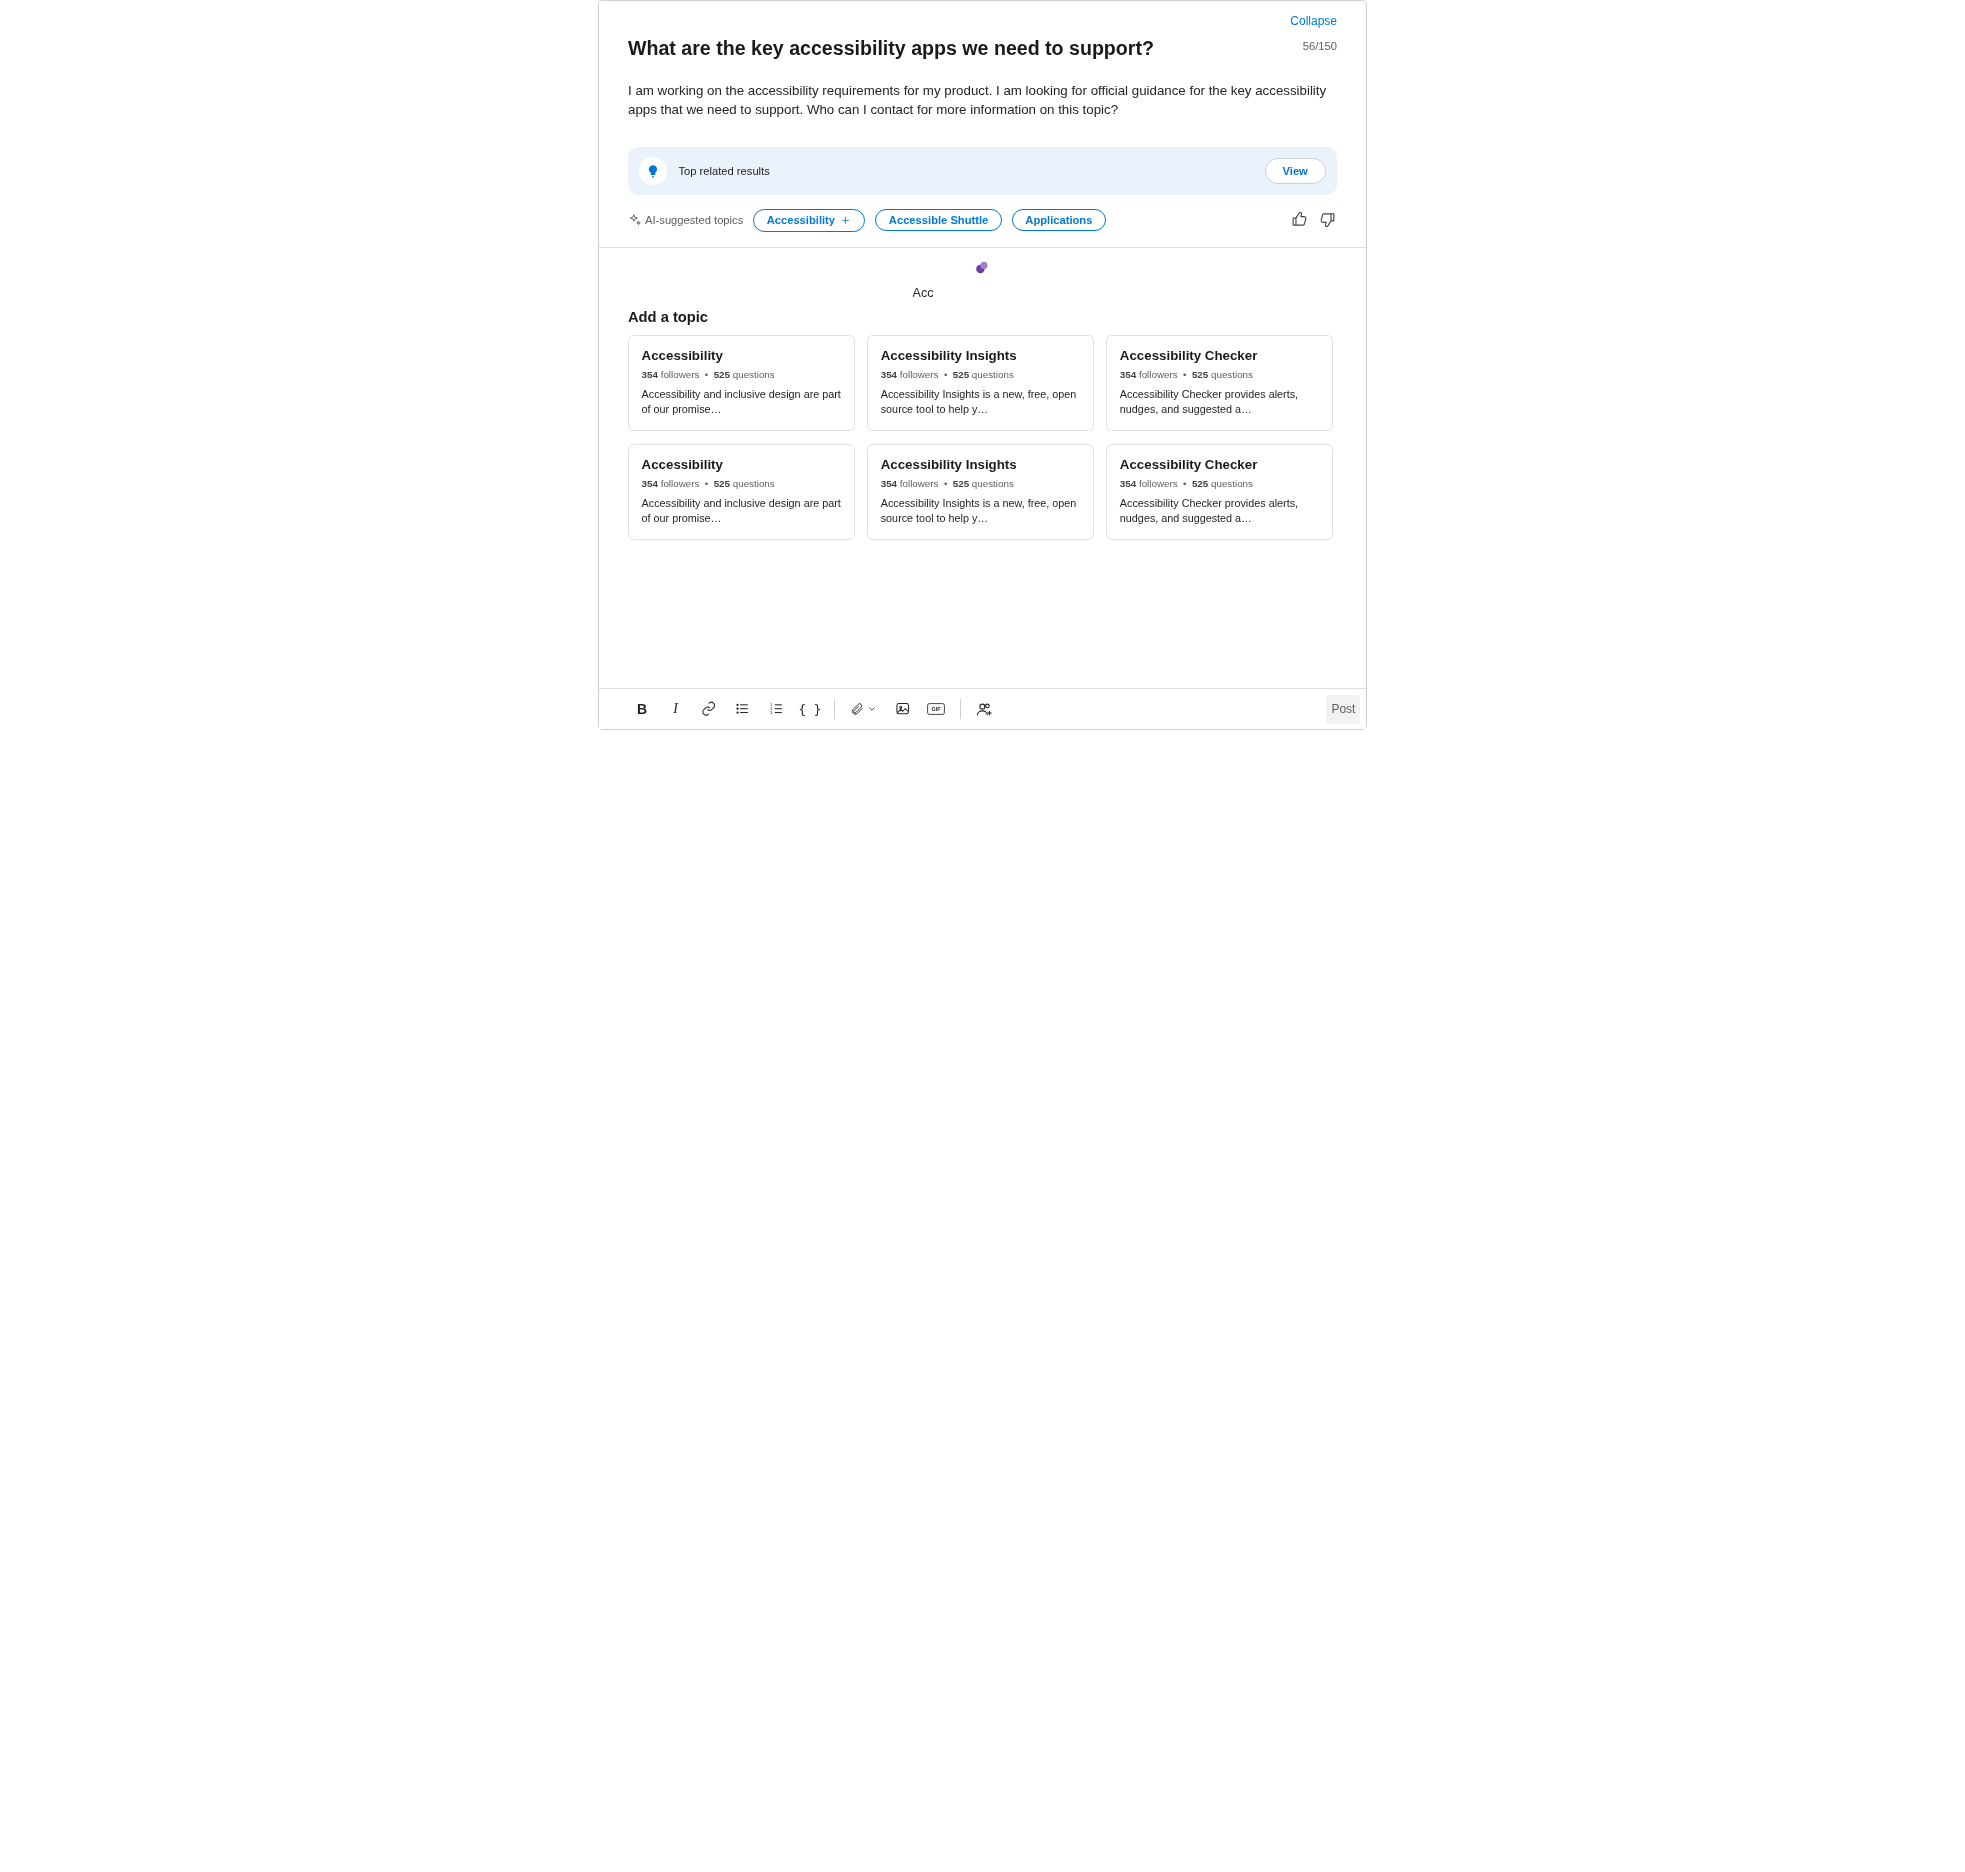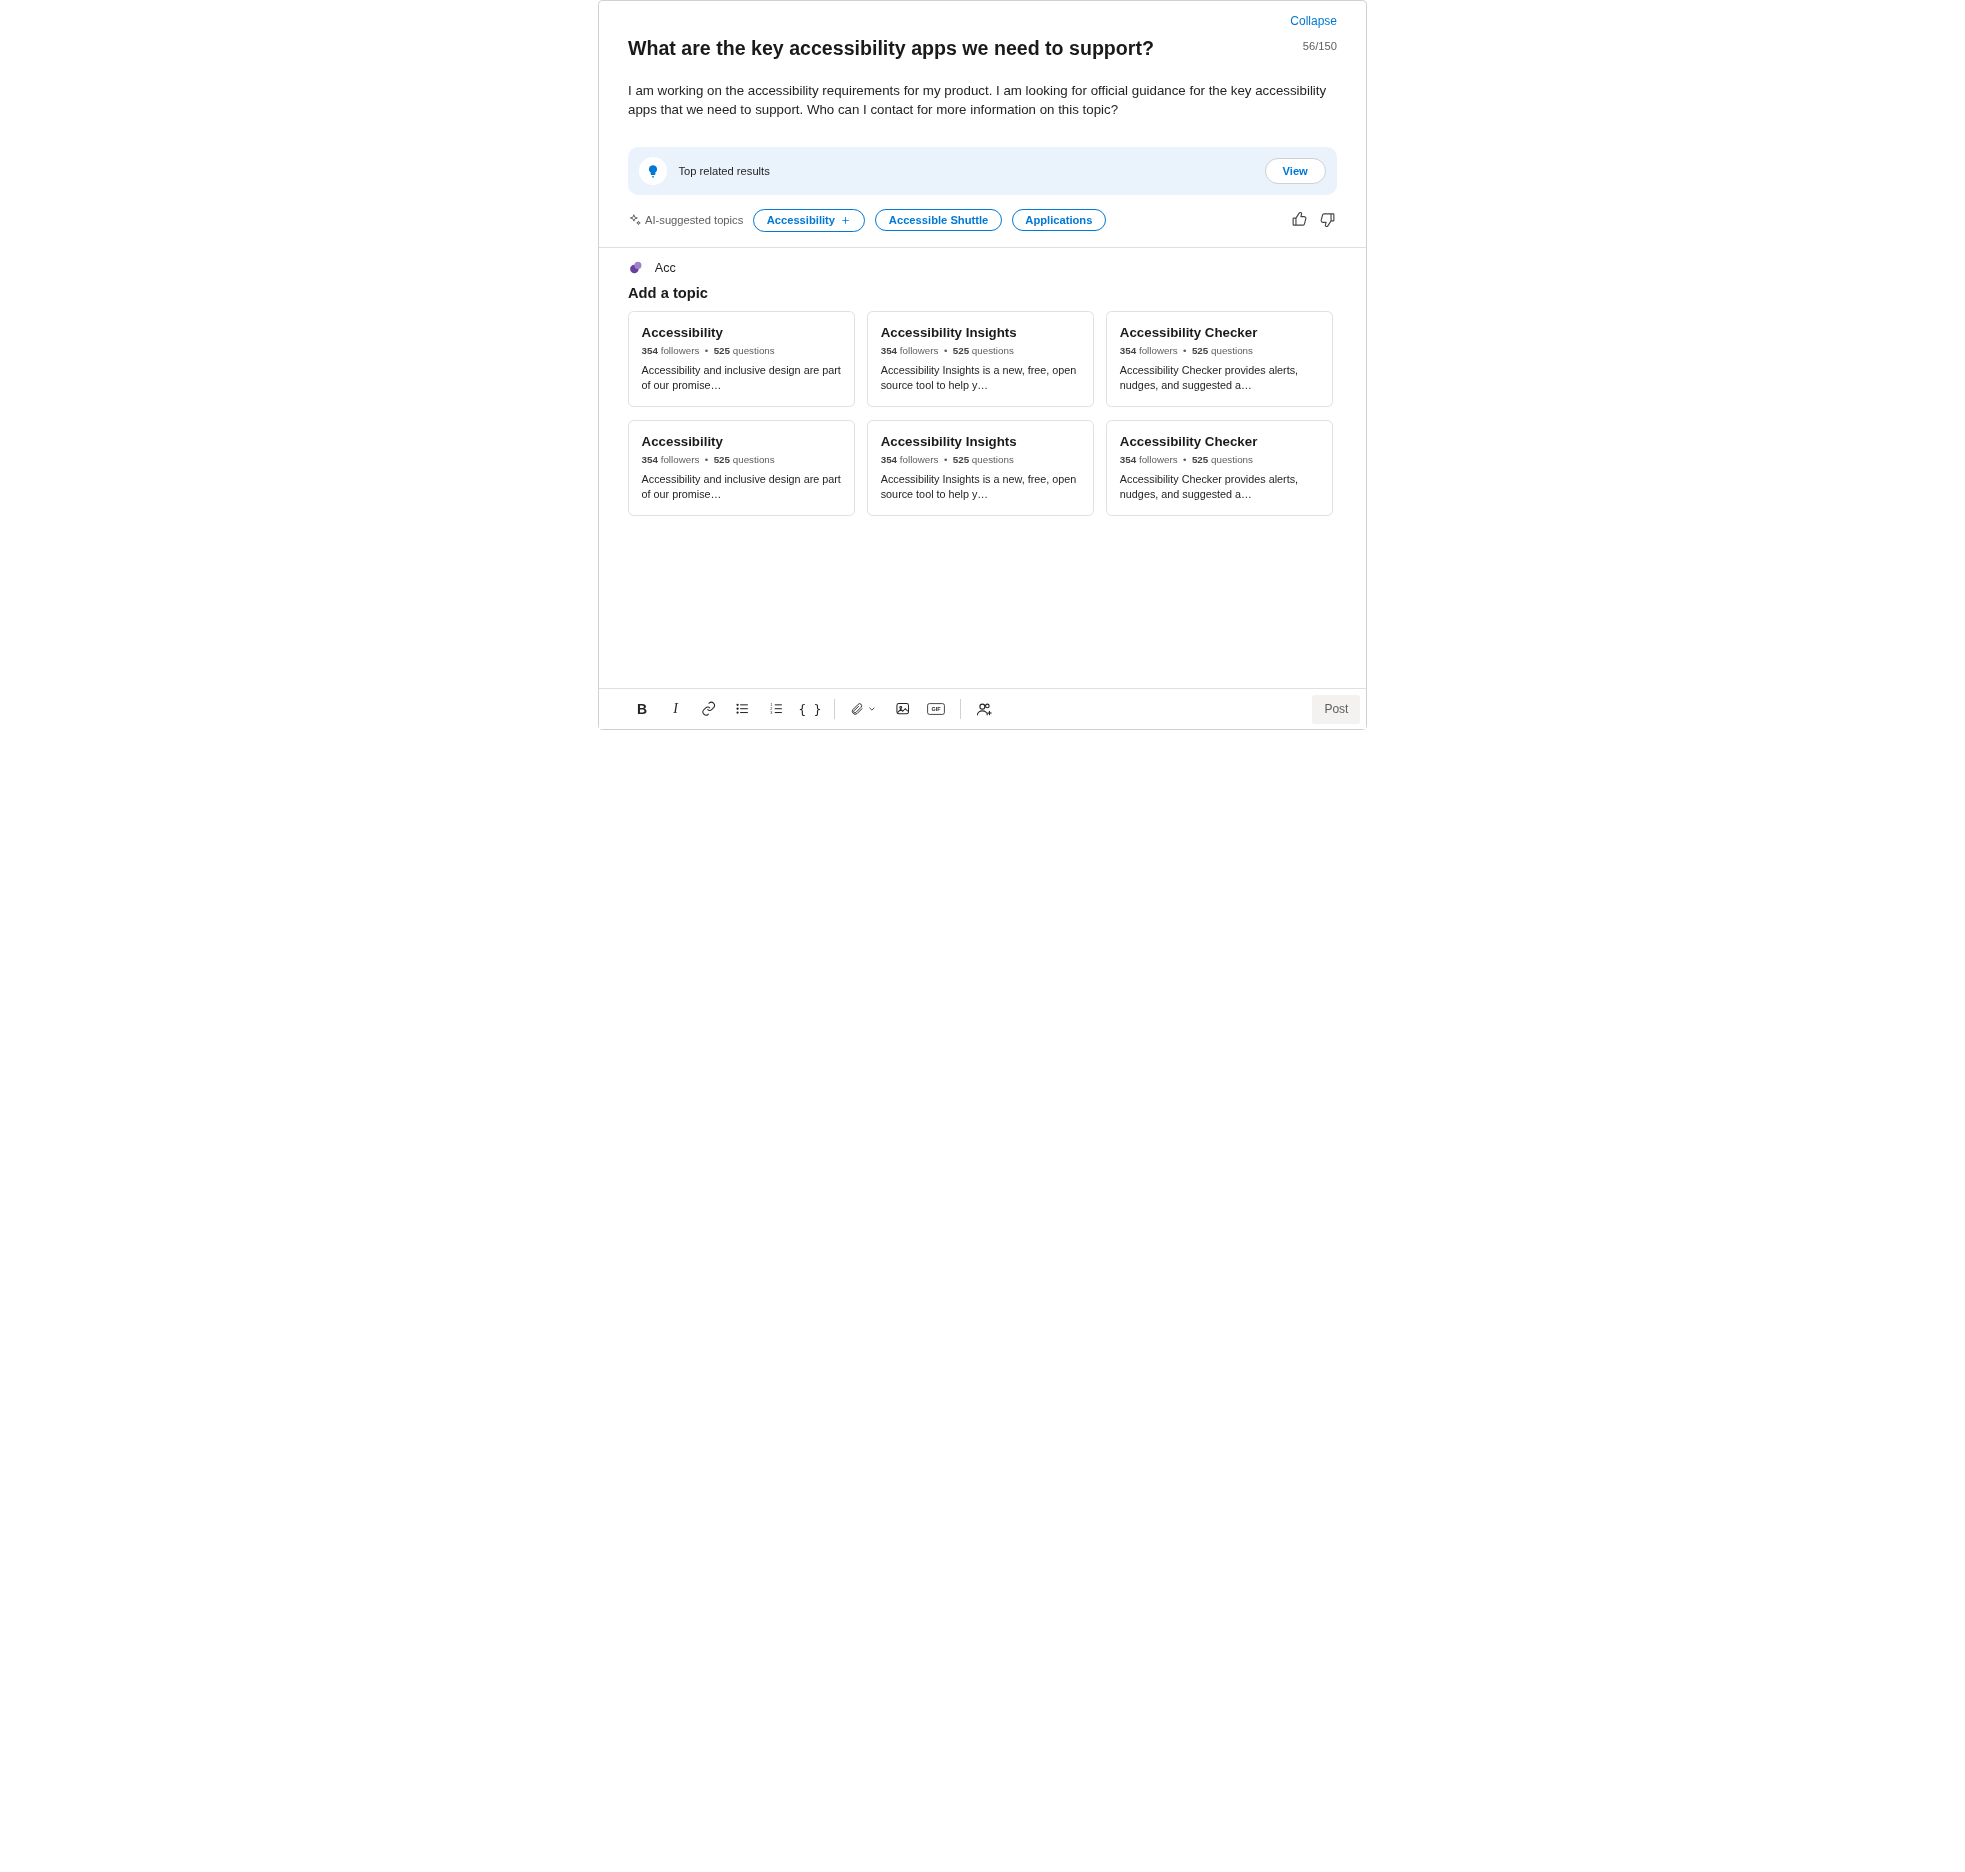--- a/index.html
+++ b/index.html
@@ -135,20 +135,21 @@
     .divider {
       border: none;
       border-top: 0.7px solid #e0e0e0;
       margin: 15.4px -29px 0 -29px;
     }
     .topic-input-row {
       display: flex;
       align-items: center;
       gap: 9.8px;
       margin-top: 11.2px;
+      flex-direction: column;
     }
     .topic-input {
       border: none;
       font-size: 12.6px;
       outline: none;
       color: #242424;
       width: 140px;
     }
     .section-heading {
       font-size: 14.7px;
@@ -221,21 +222,21 @@
       width: 0.7px;
       height: 19.6px;
       background: #d0d0d0;
       margin: 0 4.2px;
     }
     .post-btn {
       margin-left: auto;
       background: #f3f2f1;
       color: #605e5c;
       border: none;
-      padding: 0 12px;
+      padding: 0 5px;
       height: 29px;
       font-size: 12px;
       border-radius: 2.8px;
       cursor: pointer;
     }
     
     .cards-scroll::-webkit-scrollbar { width: 8.4px; }
     .cards-scroll::-webkit-scrollbar-thumb { background: #c8c6c4; border-radius: 4.2px; }
     .cards-scroll::-webkit-scrollbar-track { background: transparent; }
   </style>

